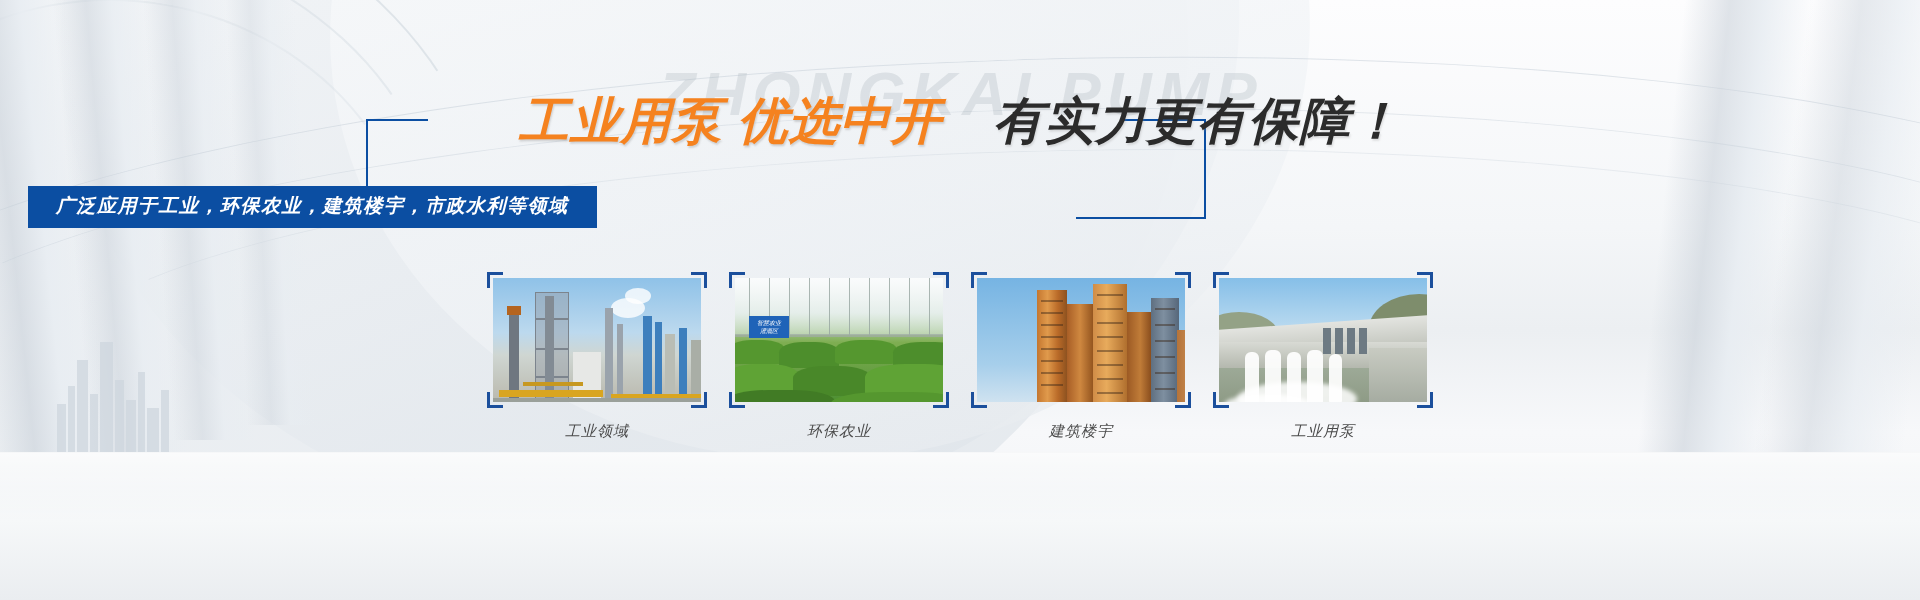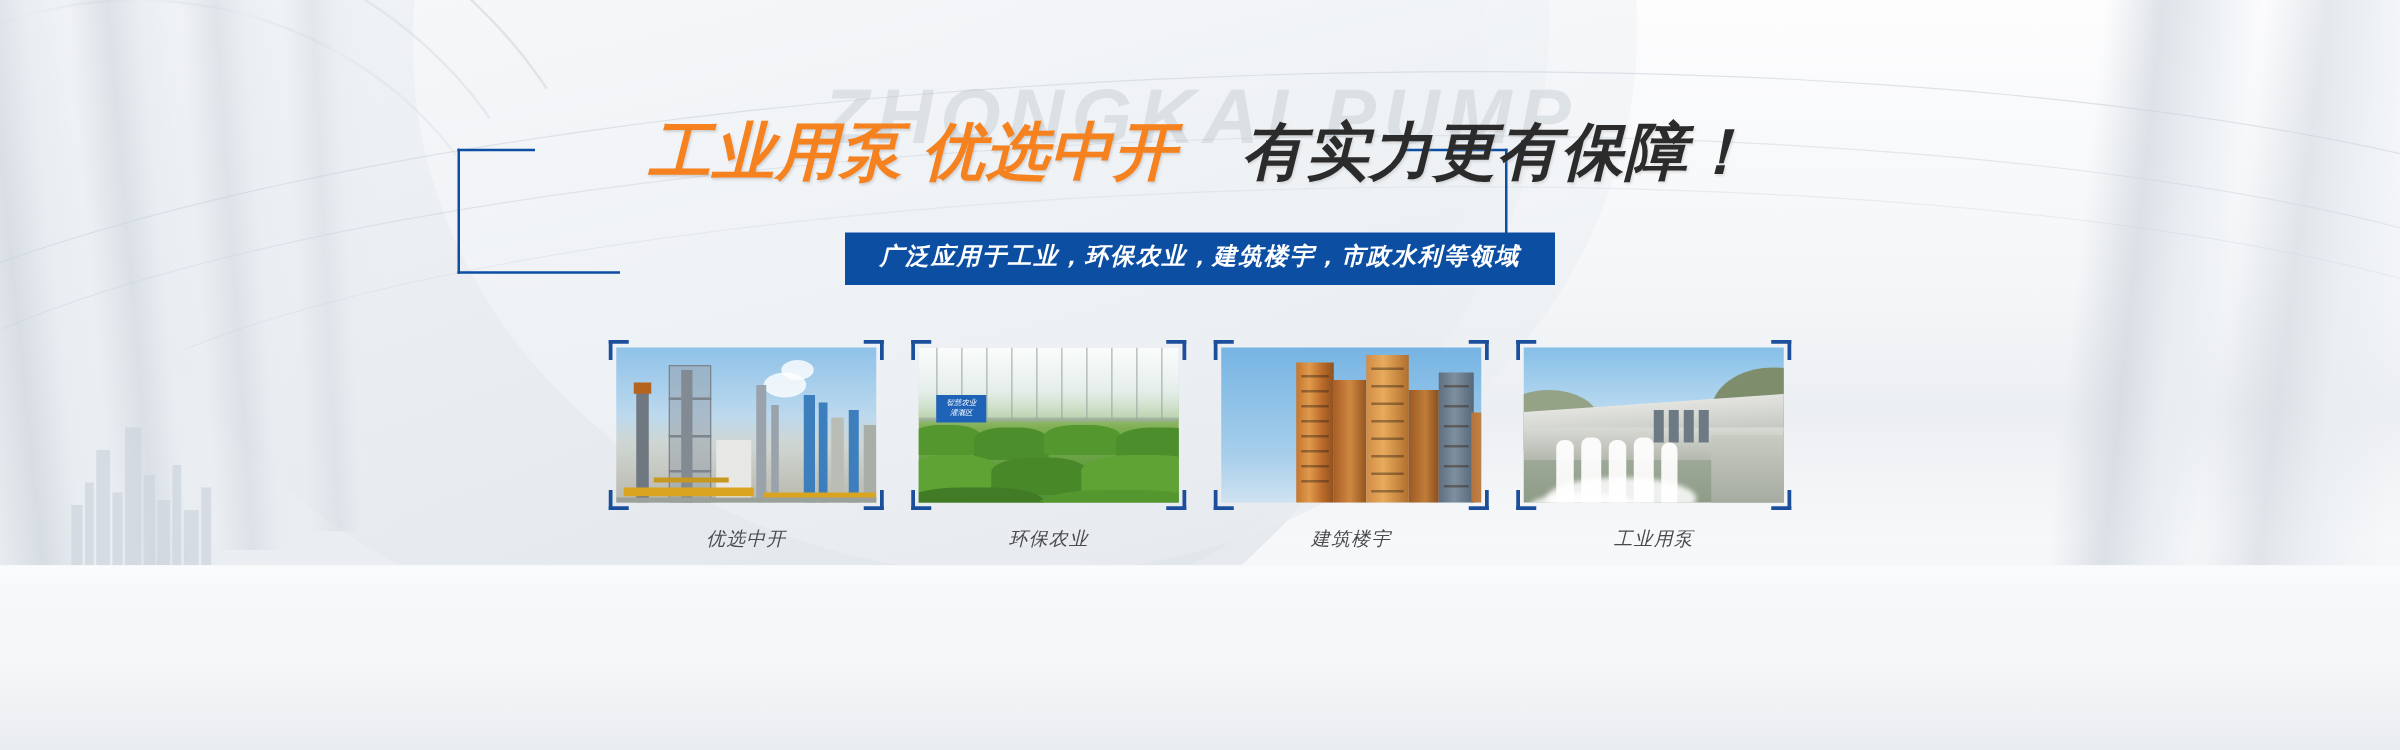--- a/index.html
+++ b/index.html
@@ -93,21 +93,21 @@
   .hl-gap { display:inline-block; width:22px; }
   .frame-l-top { position:absolute; left:366px; top:119px; width:62px; height:2px; background:#0b4ea2;}
   .frame-l-v   { position:absolute; left:366px; top:119px; width:2px; height:100px; background:#0b4ea2;}
   .frame-l-bot { position:absolute; left:366px; top:217px; width:130px; height:2px; background:#0b4ea2;}
 
   .frame-r-top { position:absolute; left:1124px; top:119px; width:82px; height:2px; background:#0b4ea2;}
   .frame-r-v   { position:absolute; left:1204px; top:119px; width:2px; height:100px; background:#0b4ea2;}
   .frame-r-bot { position:absolute; left:1076px; top:217px; width:130px; height:2px; background:#0b4ea2;}
 
   
-  .subtitle-wrap { position:absolute; left:0; right:0; top:186px; text-align:center; }
+  .subtitle-wrap { position:absolute; left:0; right:0; top:186px; text-align:left;padding-left:28px; }
   .subtitle {
     display:inline-block; background:#0b4ea2; color:#ffffff;
     font-size:19px; font-weight:700; letter-spacing:1.5px;
     padding:8px 28px 9px; line-height:1.3; white-space:nowrap;
   }
 
   
   .cards {
     position:absolute; left:0; right:0; top:272px;
     display:flex; justify-content:center; gap:22px;
@@ -250,21 +250,21 @@
           <div class="blue" style="left:162px;top:44px;width:7px;height:80px;"></div>
           <div class="blue" style="left:186px;top:50px;width:8px;height:74px;"></div>
           <div class="tower" style="left:172px;top:56px;width:10px;height:68px;background:#b9bdb5;"></div>
           <div class="tower" style="left:198px;top:62px;width:10px;height:62px;background:#a9aea6;"></div>
           <div class="pipe" style="left:6px;top:112px;width:104px;height:7px;"></div>
           <div class="pipe" style="left:118px;top:116px;width:90px;height:6px;"></div>
           <div class="pipe" style="left:30px;top:104px;width:60px;height:4px;background:#c79820;"></div>
           <div class="stack" style="left:0;top:120px;width:220px;height:16px;background:#9aa09a;"></div>
         </div>
       </div>
-      <div class="caption">优选中开</div>
+      <div class="caption">工业领域</div>
     </div>
 
     <div class="card">
       <div class="card-frame">
         <span class="corner c-tl"></span>
         <span class="corner c-tr"></span>
         <span class="corner c-bl"></span>
         <span class="corner c-br"></span>
           <div class="thumb t-grn">
           <div class="roof"></div>

